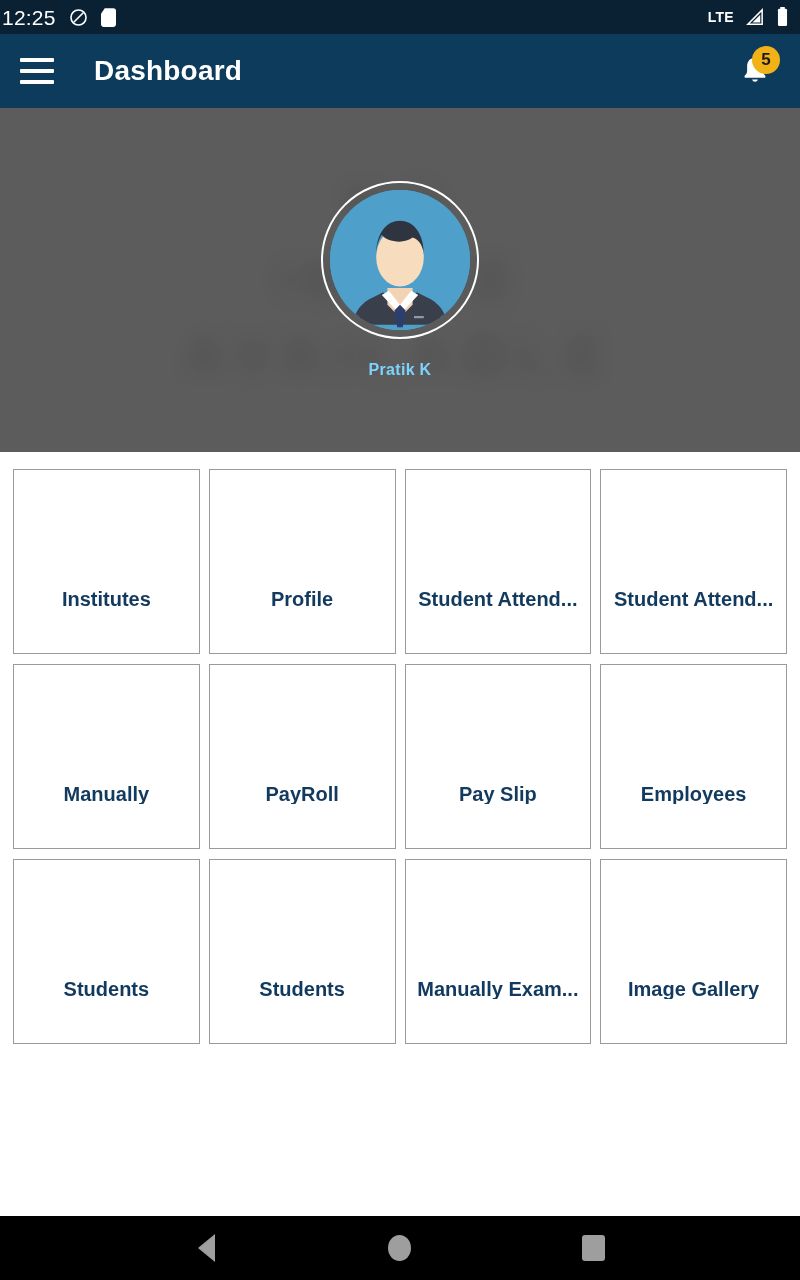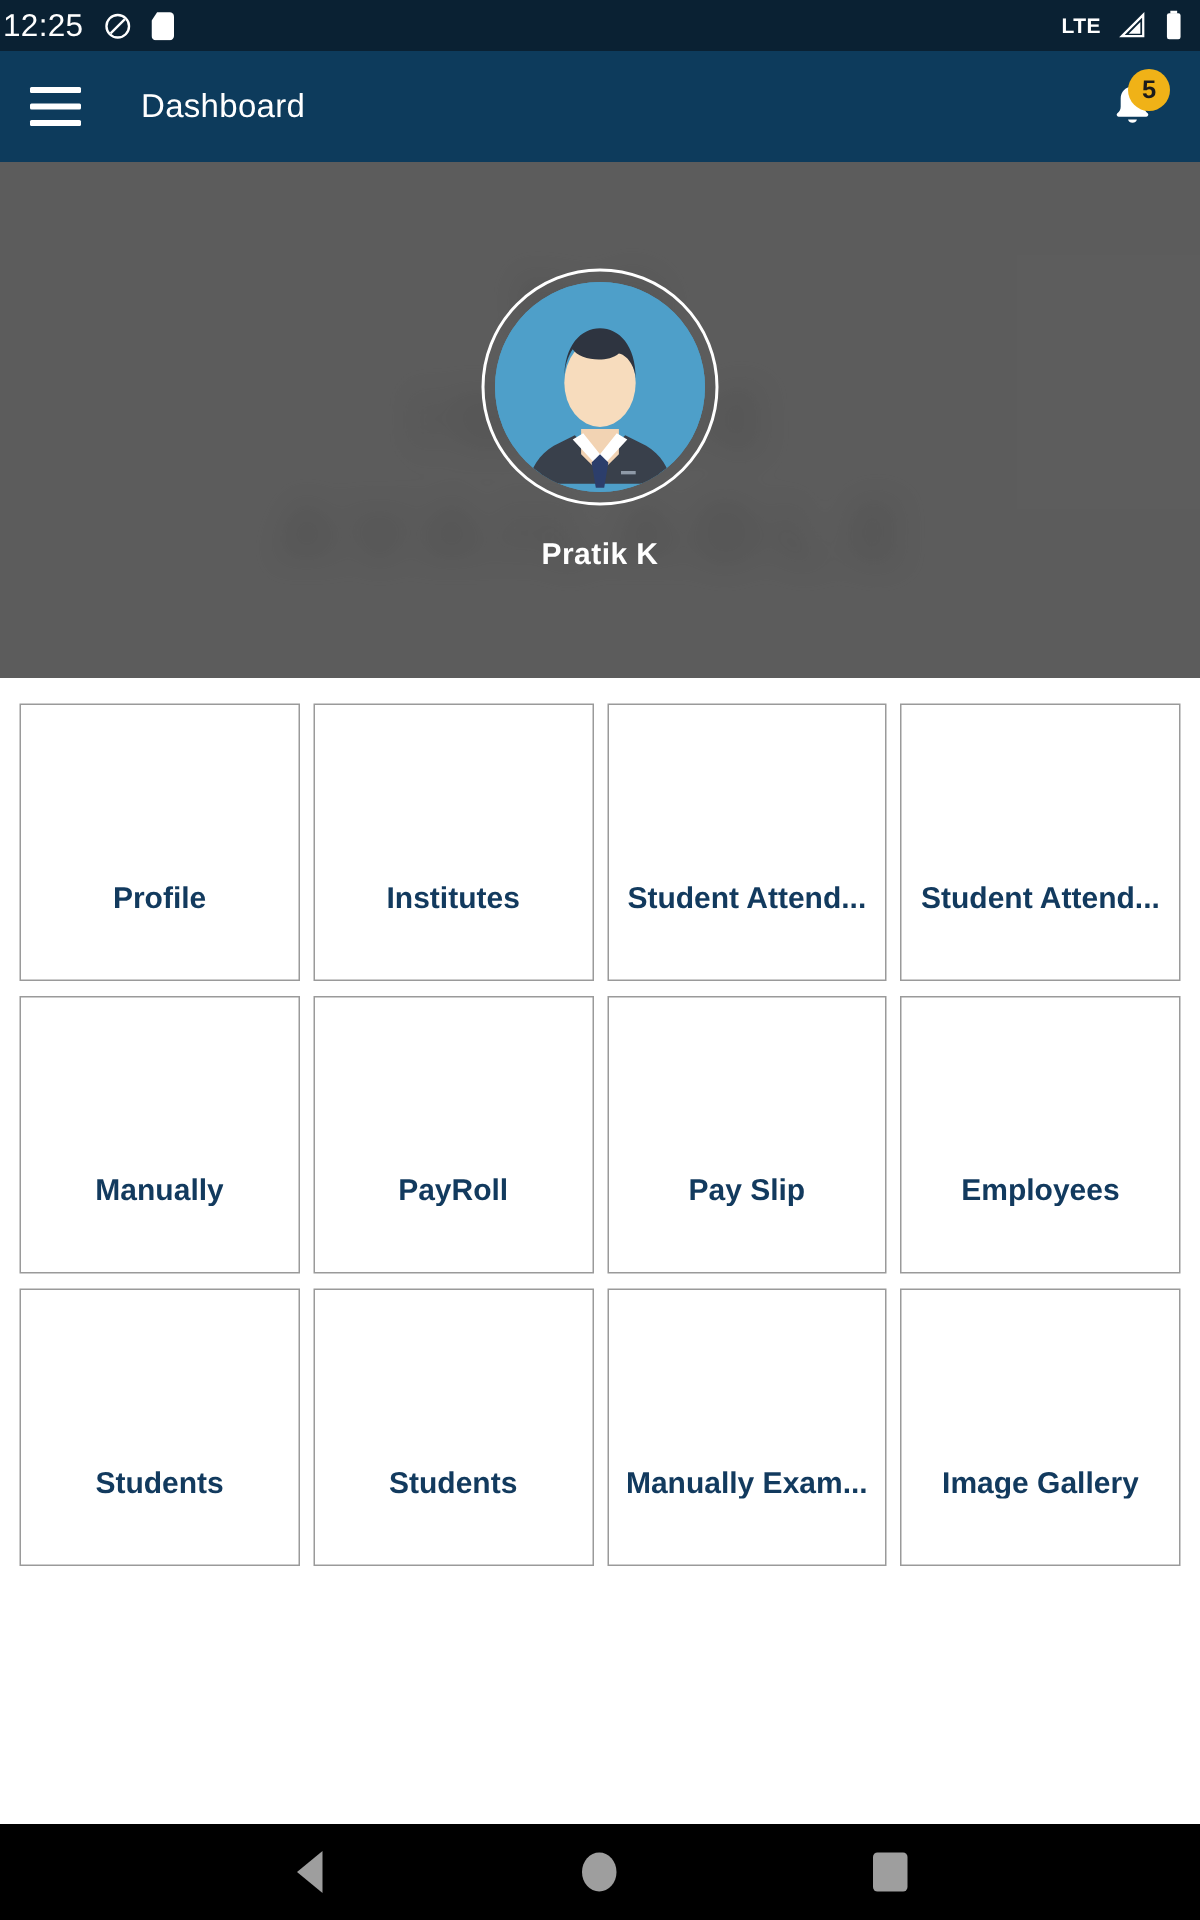--- a/index.html
+++ b/index.html
@@ -36,22 +36,22 @@
   }
   .hamburger {
     width:34px; height:26px;
     display:flex; flex-direction:column; justify-content:space-between;
     cursor:pointer; flex:0 0 auto;
   }
   .hamburger span { display:block; height:4px; background:#ffffff; border-radius:1px; }
   .appbar-title {
     margin-left:40px;
     color:#ffffff;
-    font-size:22px;
-    font-weight:normal;
+    font-size:28px;
+    font-weight:bold;
     letter-spacing:0.2px;
   }
   .appbar-spacer { flex:1; }
   .bell-wrap { position:relative; width:46px; height:46px; display:flex; align-items:center; justify-content:center; cursor:pointer; }
   .bell-badge {
     position:absolute; top:-2px; right:-2px;
     min-width:28px; height:28px;
     border-radius:50%;
     background:#f0b217;
     color:#1b1b1b;
@@ -97,22 +97,22 @@
   }
   .avatar-clip {
     width:100%; height:100%;
     border-radius:50%;
     overflow:hidden;
     background:#4e9fc9;
     display:block;
   }
   .profile-name {
     margin-top:22px;
-    color:#ffffff;
-    font-size:20px;
+    color:#7dd3fc;
+    font-size:16px;
     font-weight:bold;
     letter-spacing:0.3px;
   }
 
   
   .grid-area {
     flex:1 1 auto;
     background:#ffffff;
     padding:17px 13px 0 13px;
     overflow:hidden;
@@ -238,24 +238,24 @@
           </svg>
         </span>
       </div>
       <div class="profile-name">Pratik K</div>
     </div>
   </div>
 
   <div class="grid-area">
     <div class="grid">
       <div class="tile">
+          <span class="tile-label">Institutes</span>
+        </div>
+      <div class="tile">
           <span class="tile-label">Profile</span>
-        </div>
-      <div class="tile">
-          <span class="tile-label">Institutes</span>
         </div>
 
       <div class="tile">
           <span class="tile-label">Student Attend...</span>
         </div>
       <div class="tile">
           <span class="tile-label">Student Attend...</span>
         </div>
       <div class="tile">
           <span class="tile-label">Manually</span>

